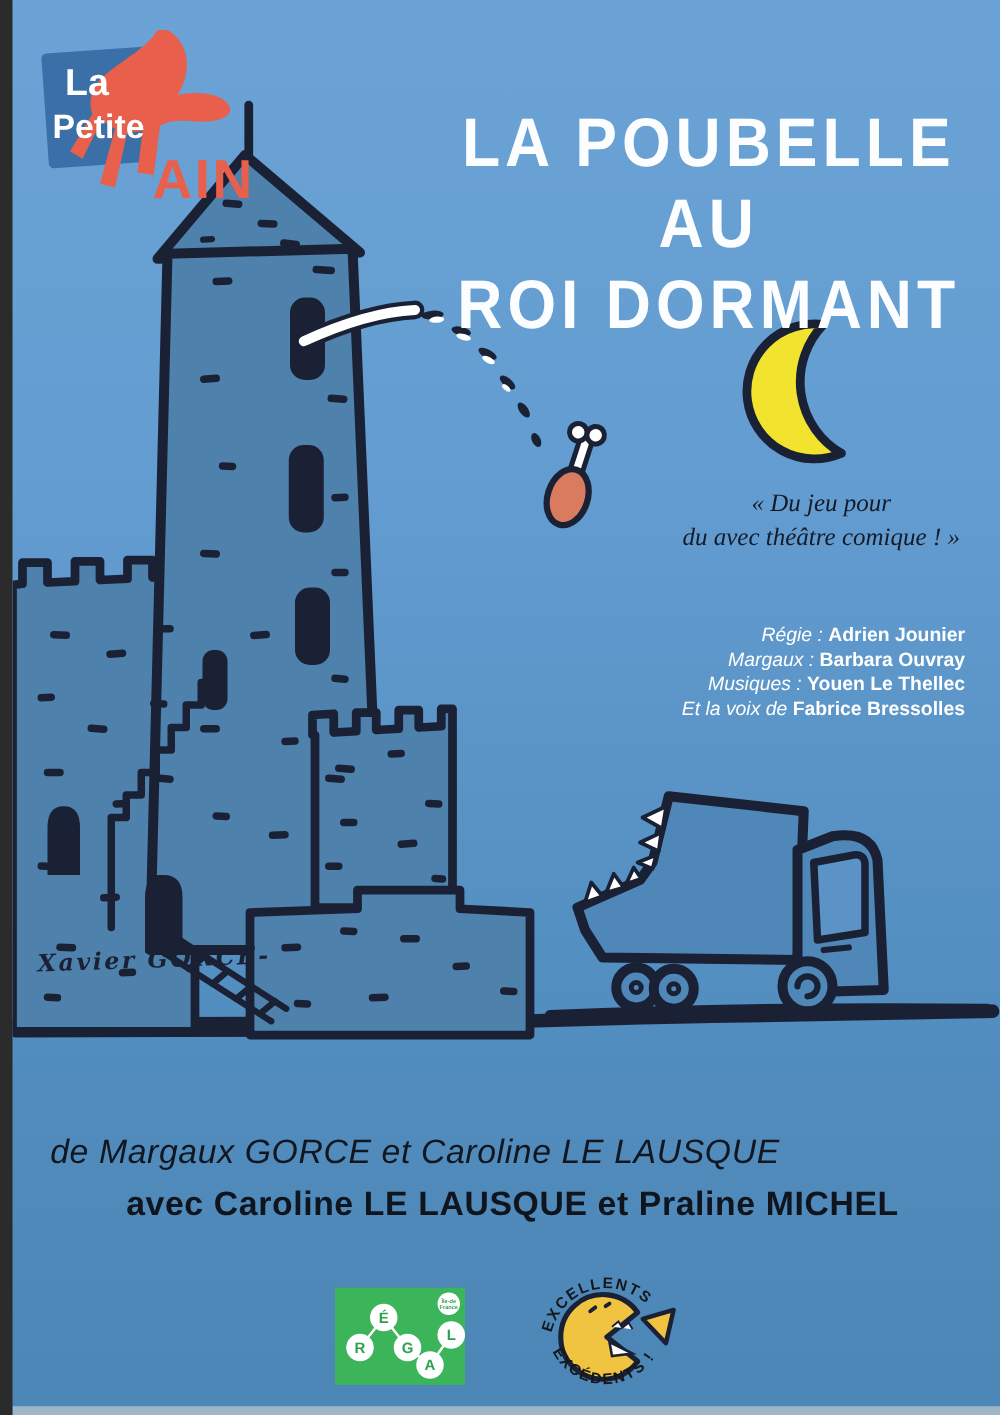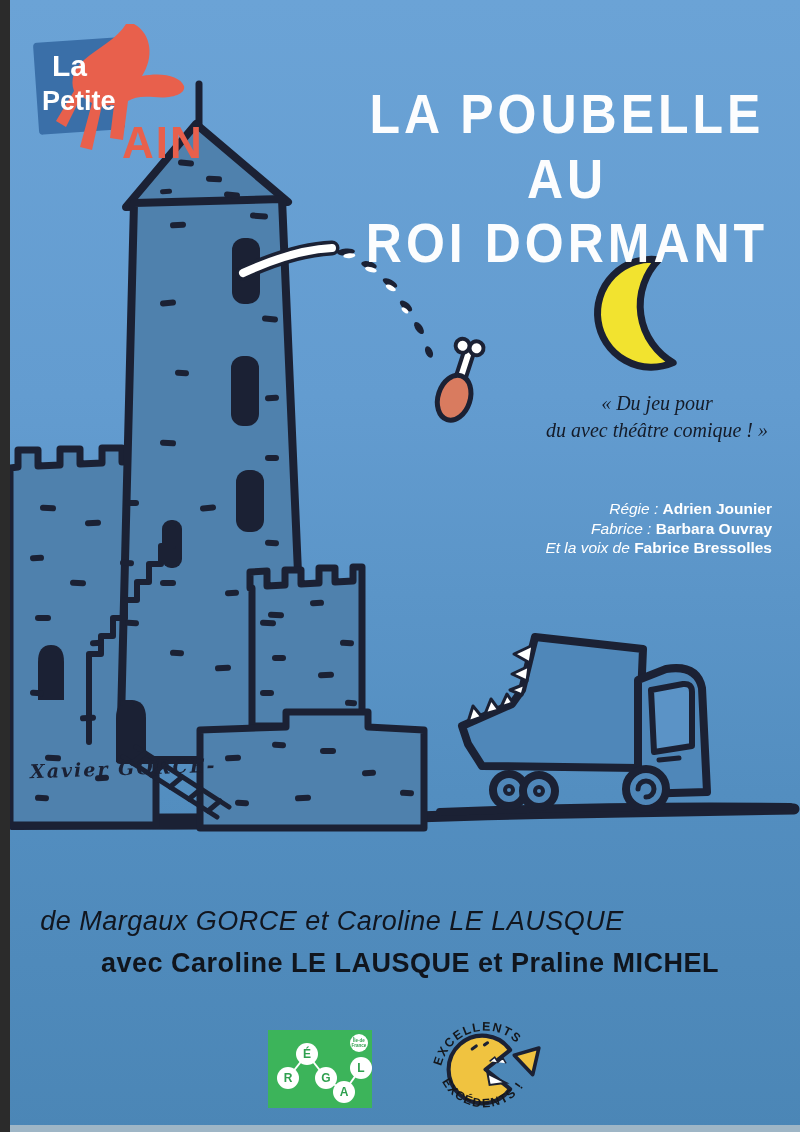--- a/index.html
+++ b/index.html
@@ -237,21 +237,22 @@
     <div>ROI DORMANT</div>
   </div>
 
   <div class="abs quote">
     <div class="qline">« Du jeu pour</div>
     <div class="qline">du avec théâtre comique ! »</div>
   </div>
 
   <div class="abs credits">
     <div><span class="role">Régie : </span><span class="cname">Adrien Jounier</span></div>
-    <div><span class="role">Fabrice : </span><span class="cname">Barbara Ouvray</span></div>
+    <div><span class="role">Margaux : </span><span class="cname">Barbara Ouvray</span></div>
+    <div><span class="role">Musiques : </span><span class="cname">Youen Le Thellec</span></div>
     <div><span class="role">Et la voix de </span><span class="cname">Fabrice Bressolles</span></div>
   </div>
 
   <div class="abs signature">Xavier GORCE-</div>
 
   <div class="abs byline-authors">de Margaux GORCE et Caroline LE LAUSQUE</div>
   <div class="abs byline-cast">avec Caroline LE LAUSQUE et Praline MICHEL</div>
 
   <svg class="abs regal-logo" width="104" height="78" viewBox="0 0 104 78">
     <rect x="0" y="0" width="104" height="78" fill="#3CB45A"></rect>

